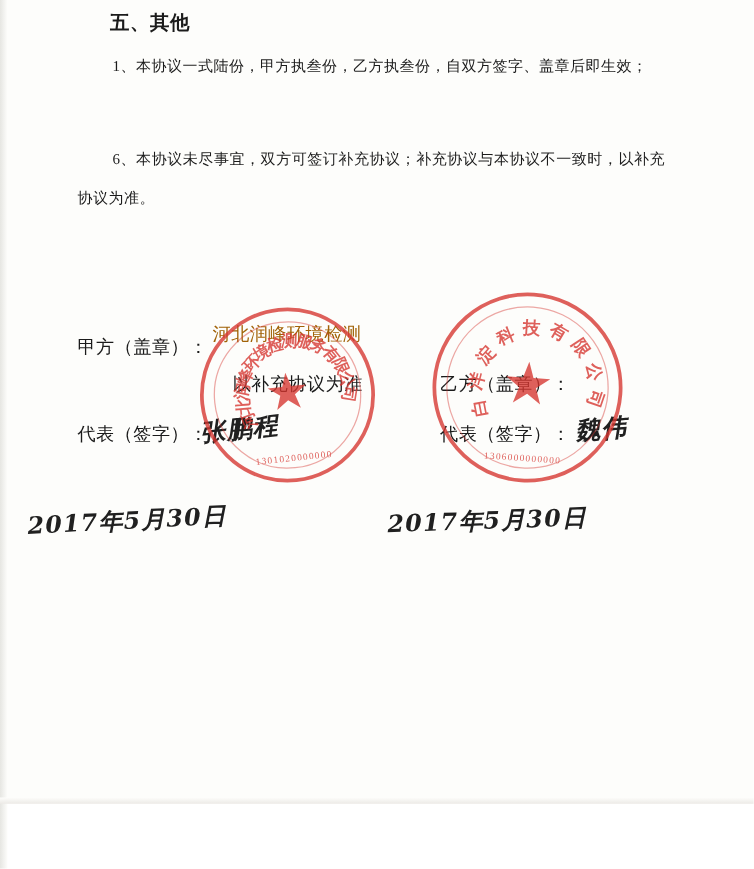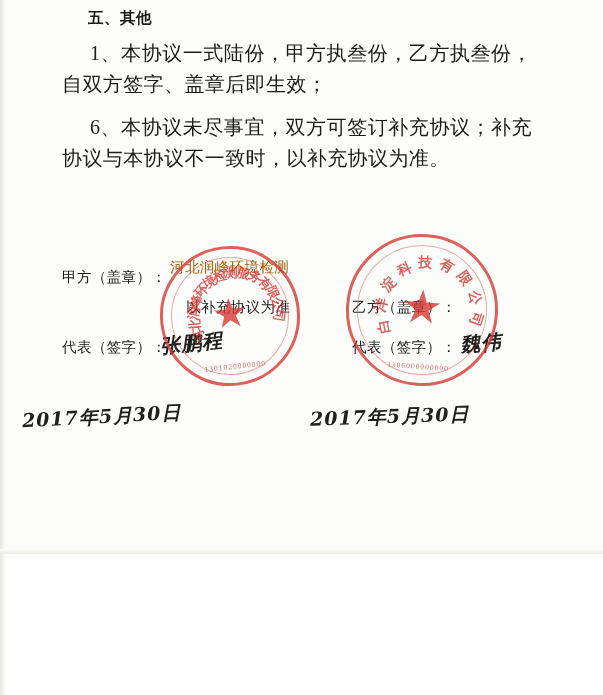--- a/index.html
+++ b/index.html
@@ -11,21 +11,21 @@
     height: 695px;
     background: #ffffff;
     font-family: "Liberation Serif", "DejaVu Serif", serif;
     color: #1b1b1b;
     position: relative;
     overflow: hidden;
   }
   .page {
     position: relative;
     width: 603px;
-    height: 554px;
+    height: 643px;
     background: #fdfdfb;
   }
   
   .scan-edge-left {
     position: absolute;
     left: 0; top: 0;
     width: 6px; height: 695px;
     background: linear-gradient(to right, #e6e6e2, #fdfdfb);
   }
   .scan-edge-bottom {
@@ -48,21 +48,21 @@
     font-size: 15.5px;
     font-weight: bold;
     letter-spacing: 0.5px;
     font-family: "Liberation Serif", "DejaVu Serif", serif;
   }
 
   .para {
     position: absolute;
     left: 62px;
     width: 470px;
-    font-size: 20px;
+    font-size: 12px;
     line-height: 31px;
     text-align: justify;
     letter-spacing: 0.4px;
   }
   .para .indent { display: inline-block; width: 28px; }
 
   .p1 { top: 38px; }
   .p2 { top: 112px; }
 
   

